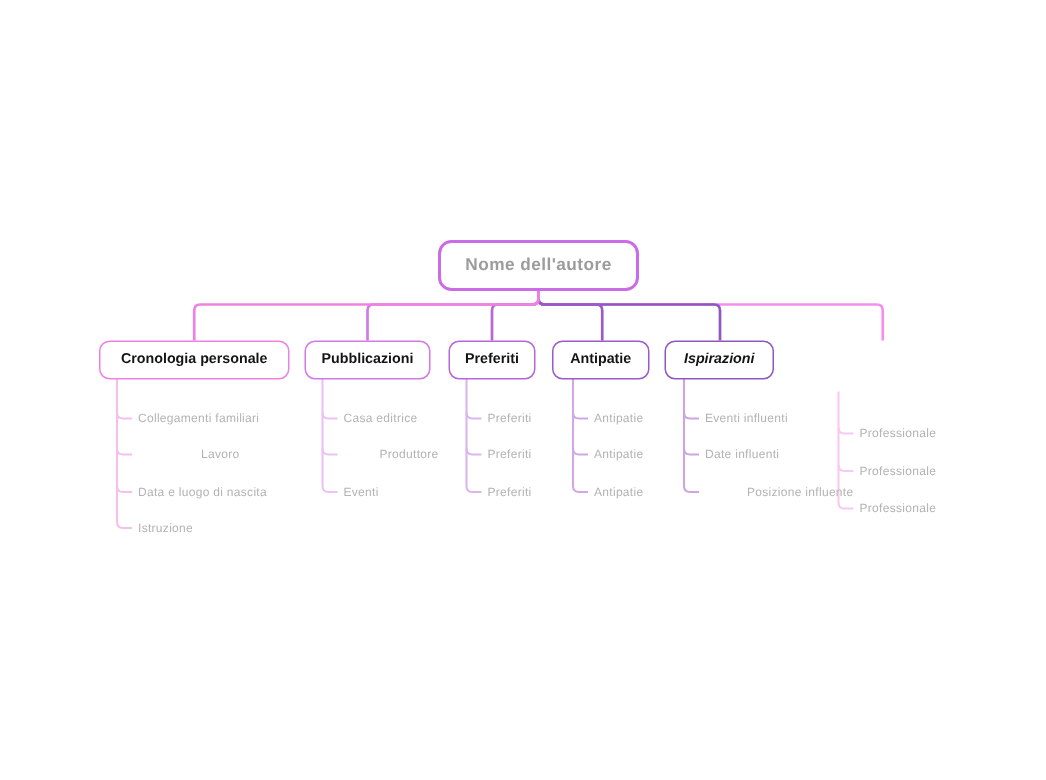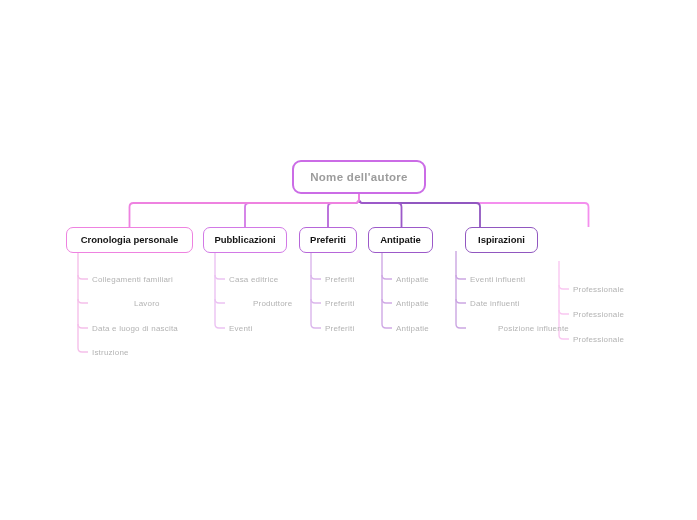--- a/index.html
+++ b/index.html
@@ -90,21 +90,21 @@
   </div>
   <div class="node branch" style="left: 203px; top: 227px; width: 84px; height: 24px; border-color: rgb(210, 121, 230);">
     <span>Pubblicazioni</span>
   </div>
   <div class="node branch" style="left: 299px; top: 227px; width: 58px; height: 24px; border-color: rgb(182, 102, 217);">
     <span>Preferiti</span>
   </div>
   <div class="node branch" style="left: 368px; top: 227px; width: 65px; height: 24px; border-color: rgb(156, 89, 201);">
     <span>Antipatie</span>
   </div>
-  <div class="node branch" style="left: 465px; top: 227px; width: 73px; height: 24px; border-color: rgb(145, 87, 192);">
+  <div class="node branch" style="left: 443px; top: 227px; width: 73px; height: 24px; border-color: rgb(145, 87, 192); font-style: italic;">
     <span>Ispirazioni</span>
   </div>
 
   <span class="child-topic" style="left:92px;top:279px;">Collegamenti familiari</span>
   <span class="child-topic" style="left:92px;top:303px;margin-left:42px;">Lavoro</span>
   <span class="child-topic" style="left:92px;top:328px;">Data e luogo di nascita</span>
   <span class="child-topic" style="left:92px;top:352px;">Istruzione</span>
 
   <span class="child-topic" style="left:229px;top:279px;">Casa editrice</span>
   <span class="child-topic" style="left:229px;top:303px;padding-left:24px;">Produttore</span>

